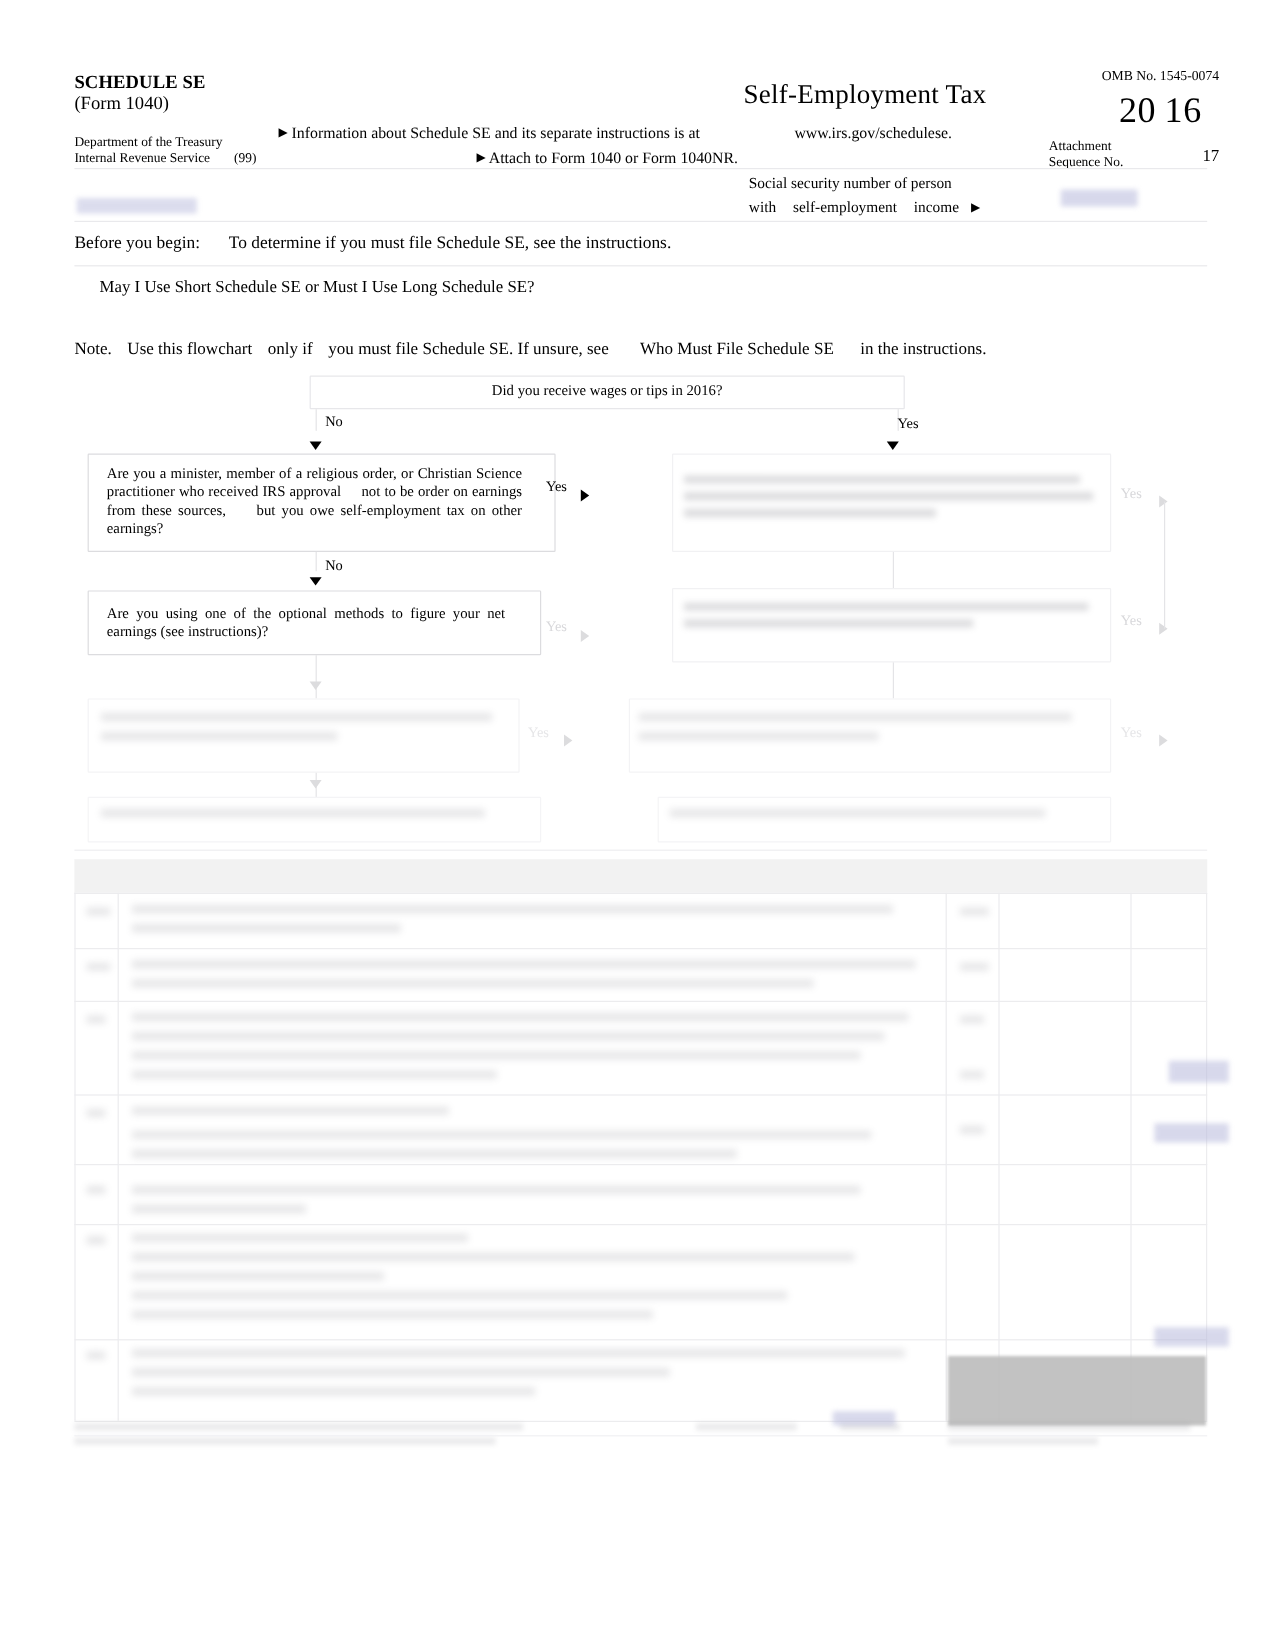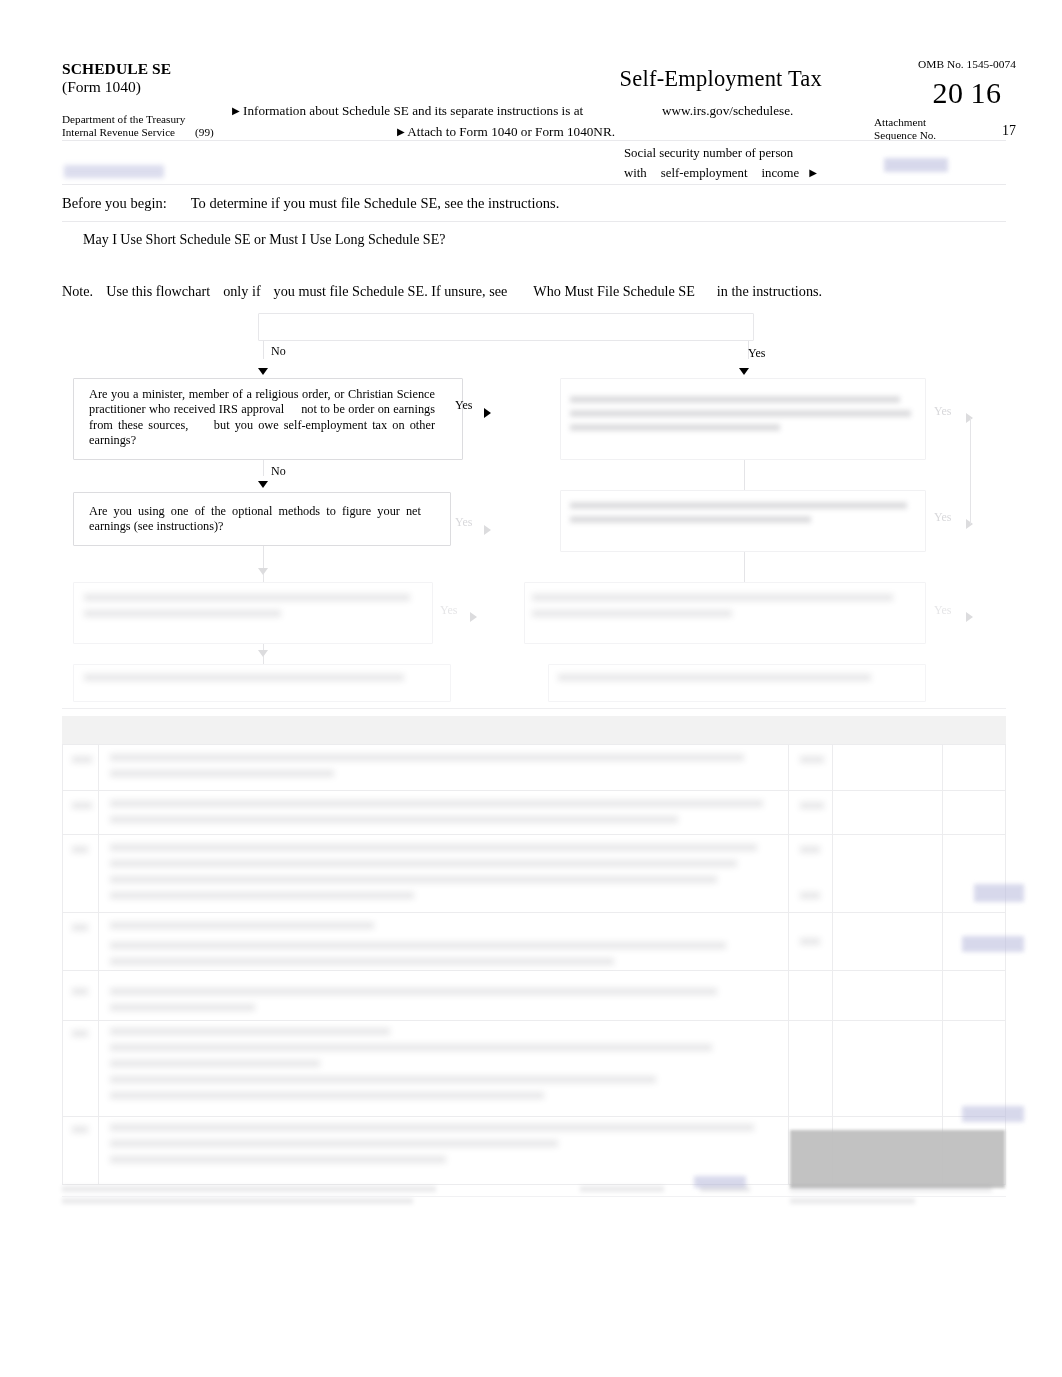--- a/index.html
+++ b/index.html
@@ -396,20 +396,21 @@
 
   <div class="section-head">May I Use Short Schedule SE or Must I Use Long Schedule SE?</div>
 
   <div class="note">
     <span>Note.</span><span class="sp-a">Use this flowchart</span><span class="sp-b">only if</span><span class="sp-b">you must file Schedule SE. If unsure, see</span><span class="sp-c">Who Must File Schedule SE</span><span class="sp-d">in the instructions.</span>
   </div>
 
   <div class="flow">
 
     <div class="fbox" style="left:258px; top:313px; width:496px; height:28px; border-color:#e7e7ea;"></div>
+    <div class="fbox-text" style="left:266px; top:318px; width:480px; text-align:center;">Did you receive wages or tips in 2016?</div>
 
     <div class="connector" style="left:263px; top:341px; width:1px; height:18px;"></div>
     <div class="connector" style="left:263px; top:341px; width:0px; height:1px;"></div>
     <div class="connector" style="left:748px; top:341px; width:1px; height:18px;"></div>
 
     <div class="flabel" style="left:271px; top:344px;">No</div>
     <div class="flabel" style="left:748px; top:346px;">Yes</div>
 
     <div class="arrow-dn" style="left:258px; top:368px;"></div>
     <div class="arrow-dn" style="left:739px; top:368px;"></div>

